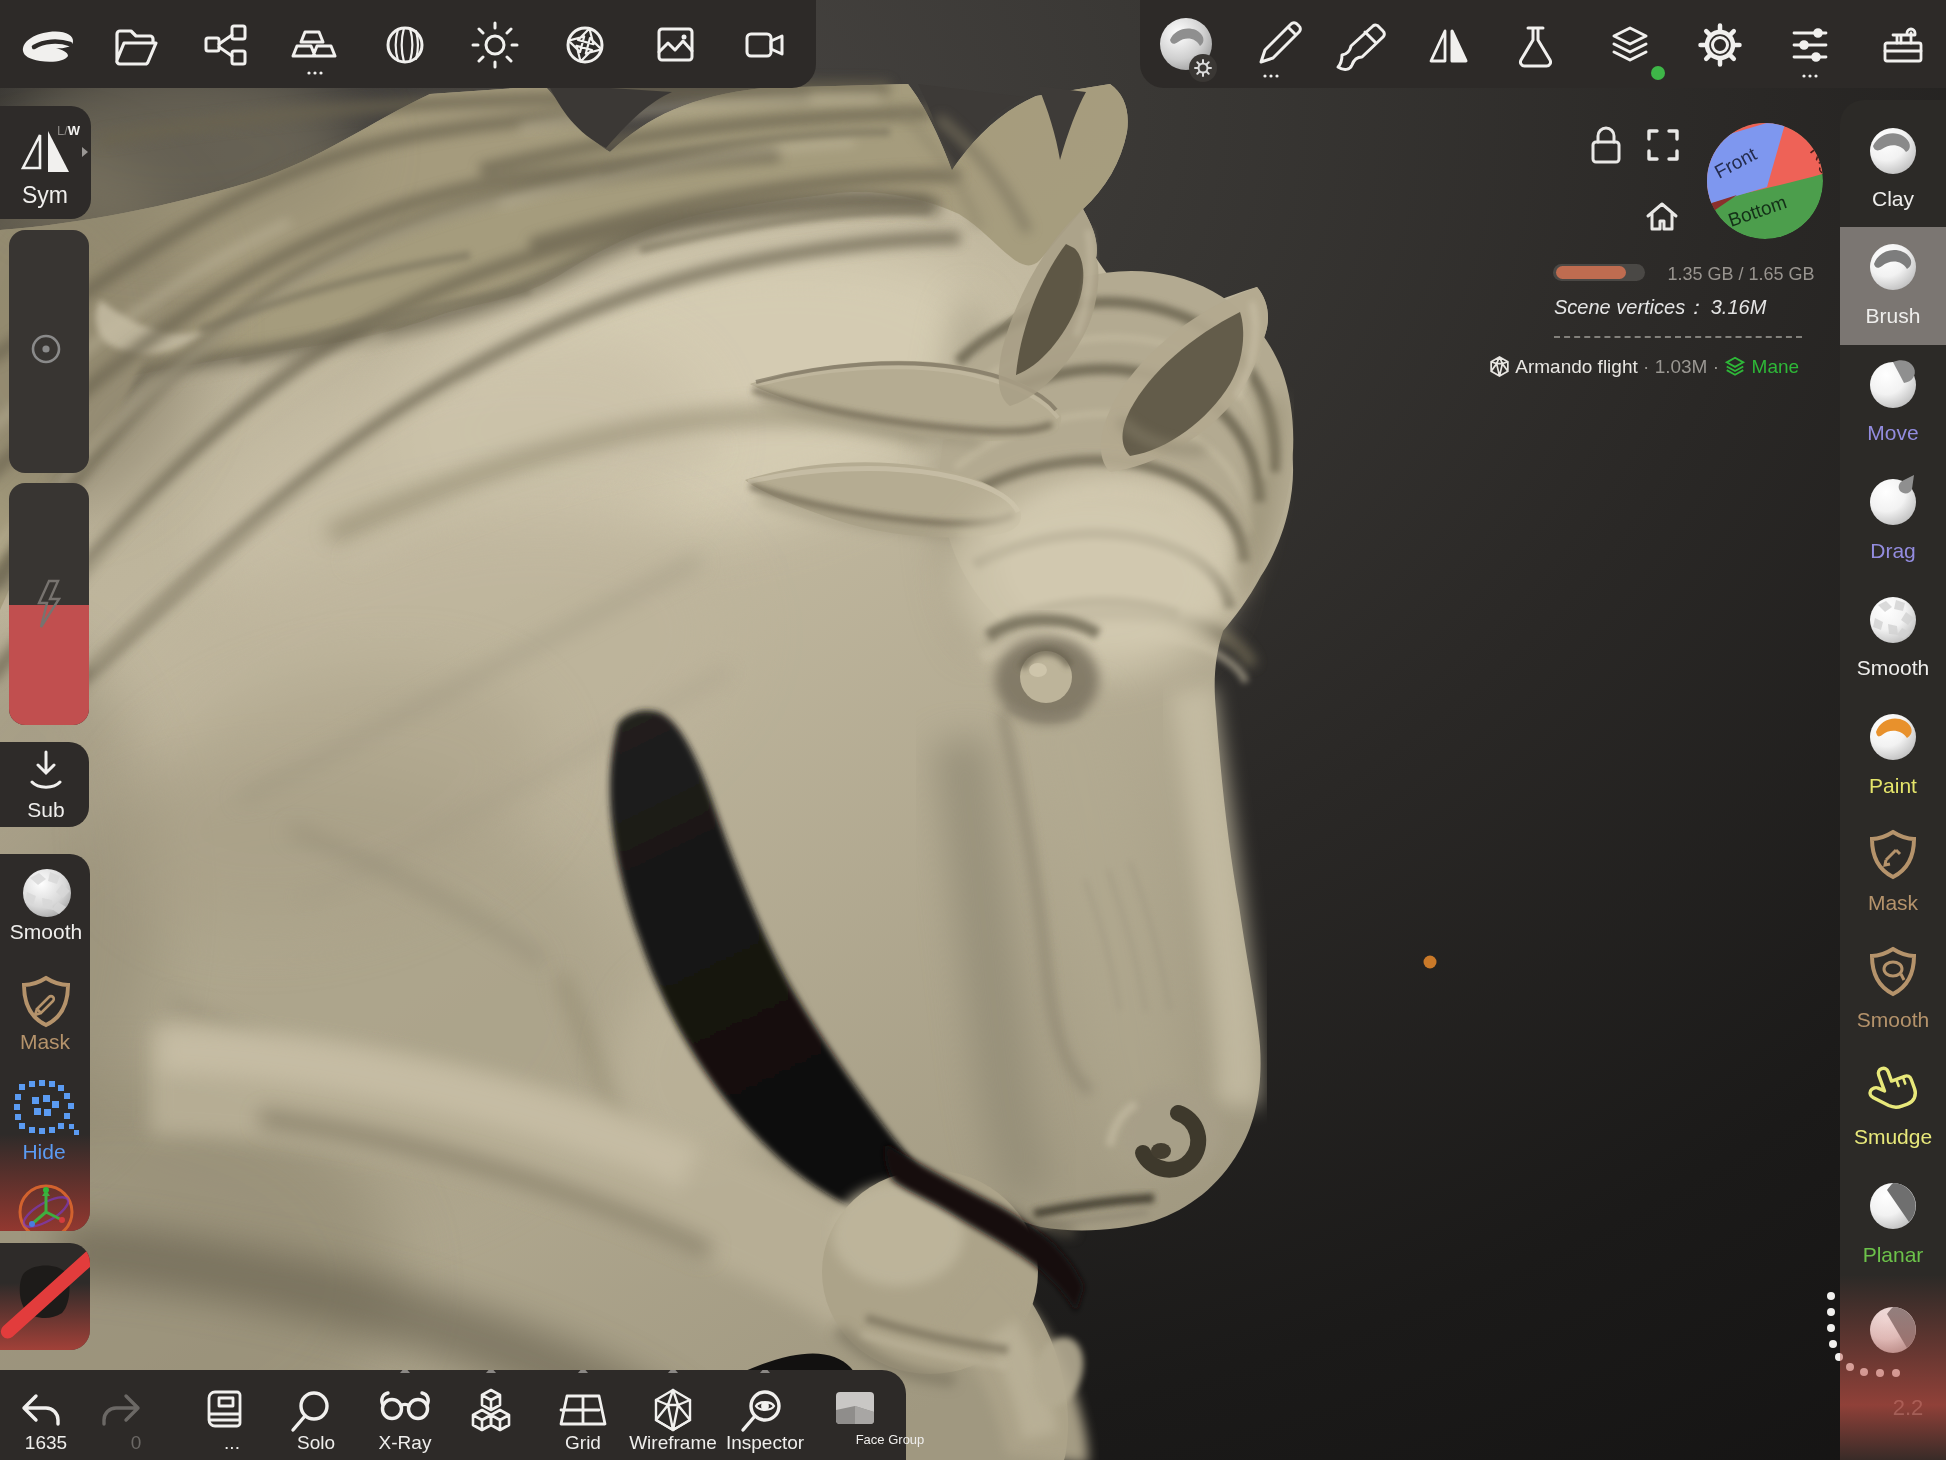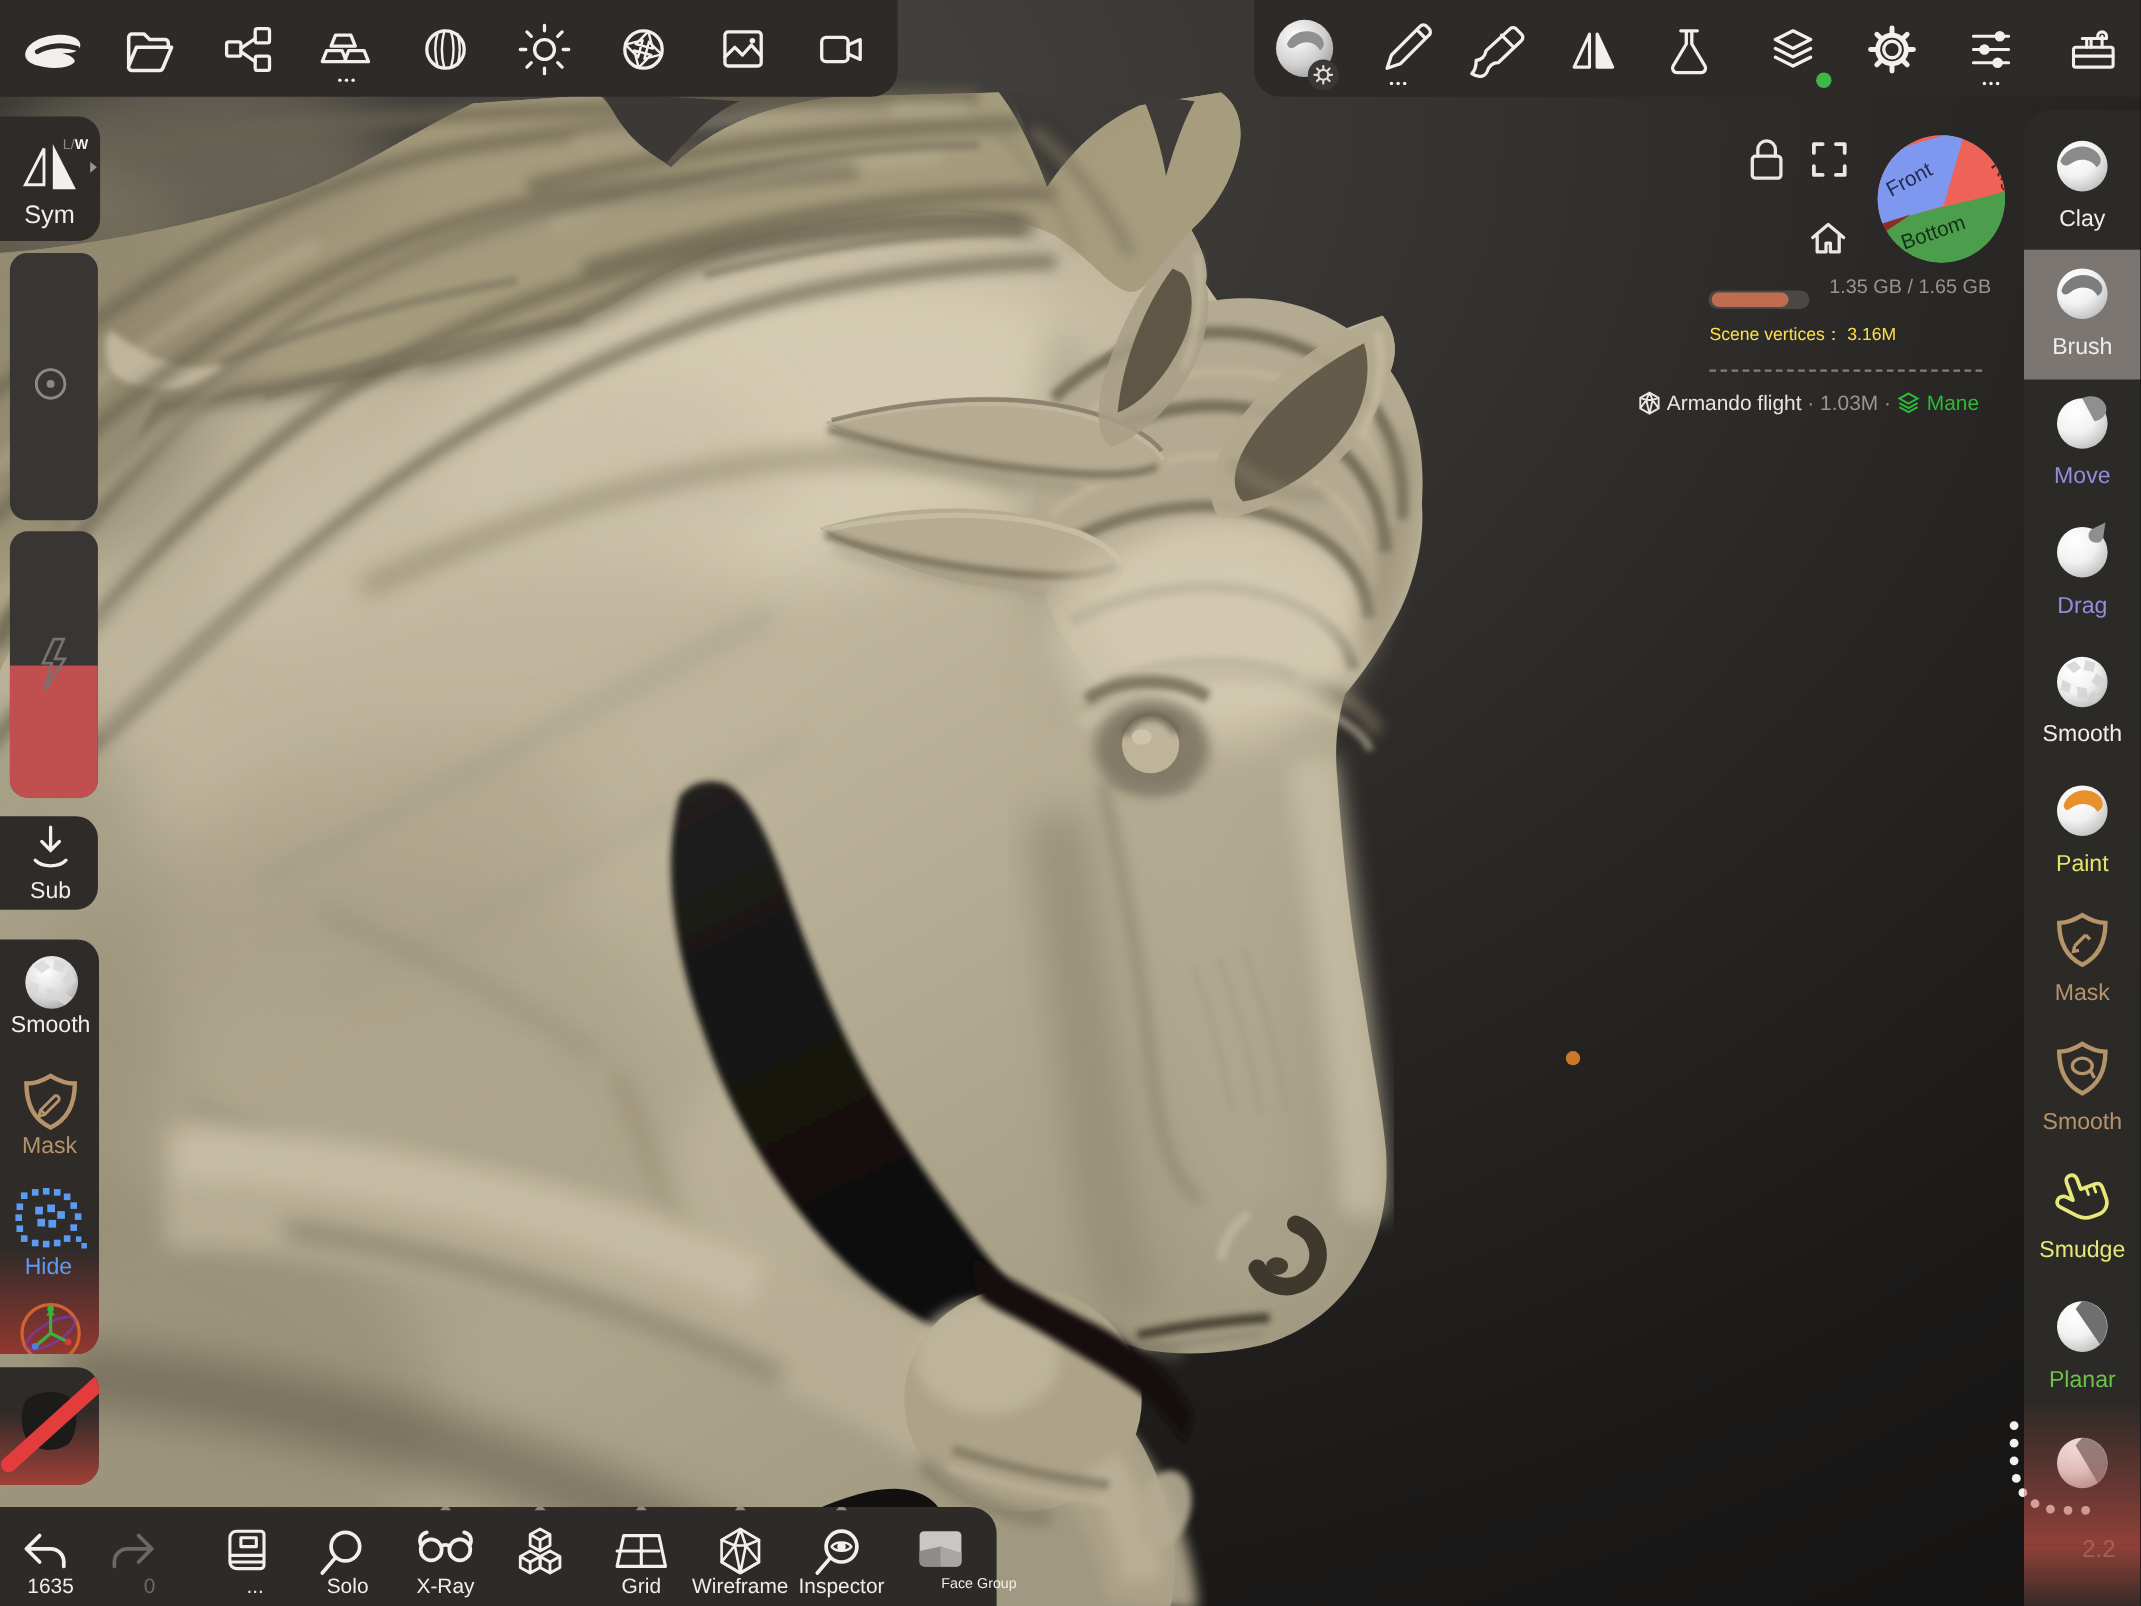--- a/index.html
+++ b/index.html
@@ -535,22 +535,22 @@
       <path d="M40,-62 L64,-62 L64,-44 Z" fill="#c05050"></path>
       <text font-size="19" fill="#242c4e" transform="translate(-46,-2) rotate(-28)" font-family="Liberation Sans,sans-serif">Front</text>
       <text font-size="19" fill="#4a1d1a" transform="translate(44,-30) rotate(52)" font-family="Liberation Sans,sans-serif">Rig</text>
       <text font-size="19" fill="#143018" transform="translate(-34,46) rotate(-19)" font-family="Liberation Sans,sans-serif">Bottom</text>
     </g>
   </g>
 
   <rect x="73" y="164" width="92" height="17" rx="8.5" fill="#4a4845" stroke="none"></rect>
   <rect x="76" y="166" width="70" height="13" rx="6.5" fill="#bf6c50" stroke="none"></rect>
 </svg>
-<div style="position:absolute;left:1663px;top:250px;width:156px;color:#98948f;font-size:18px;text-align:left;">1.35 GB / 1.65 GB</div>
-<div style="position:absolute;left:1554px;top:294px;color:#fde047;font-size:16px;">Scene vertices：&nbsp;3.16M</div>
+<div style="position:absolute;left:1663px;top:264px;width:156px;color:#98948f;font-size:18px;text-align:center;">1.35 GB / 1.65 GB</div>
+<div style="position:absolute;left:1554px;top:294px;color:#e5e5e5;font-size:20px;font-style:italic;">Scene vertices：&nbsp;3.16M</div>
 <div style="position:absolute;left:1554px;top:336px;width:248px;border-top:2.5px dashed #82807b;"></div>
 <div style="position:absolute;left:1488px;top:355px;width:340px;color:#9a9792;font-size:19px;">
   <svg width="23" height="23" viewBox="0 0 24 24" fill="none" stroke="#e8e6e2" stroke-width="1.8" style="vertical-align:-5px;">
     <path d="M12,2 l8.7,5 v10 l-8.7,5 -8.7,-5 v-10 z M12,2 l-3,7 -5.7,-2 M12,2 l3,7 5.7,-2 M9,9 h6 M9,9 l3,13 M15,9 l-3,13 M3.3,17 l5.7,-8 M20.7,17 l-5.7,-8 M3.3,17 l8.7,5 8.7,-5"></path>
   </svg>
   <span style="color:#e8e6e2;">Armando flight</span> · 1.03M ·
   <svg width="22" height="22" viewBox="0 0 24 24" fill="none" stroke="#2eb838" stroke-width="2" style="vertical-align:-4px;">
     <path d="M12,3 l9,5 -9,5 -9,-5 z M3,12.5 l9,5 9,-5 M3,16.5 l9,5 9,-5"></path>
   </svg>
   <span style="color:#2eb838;">Mane</span>

